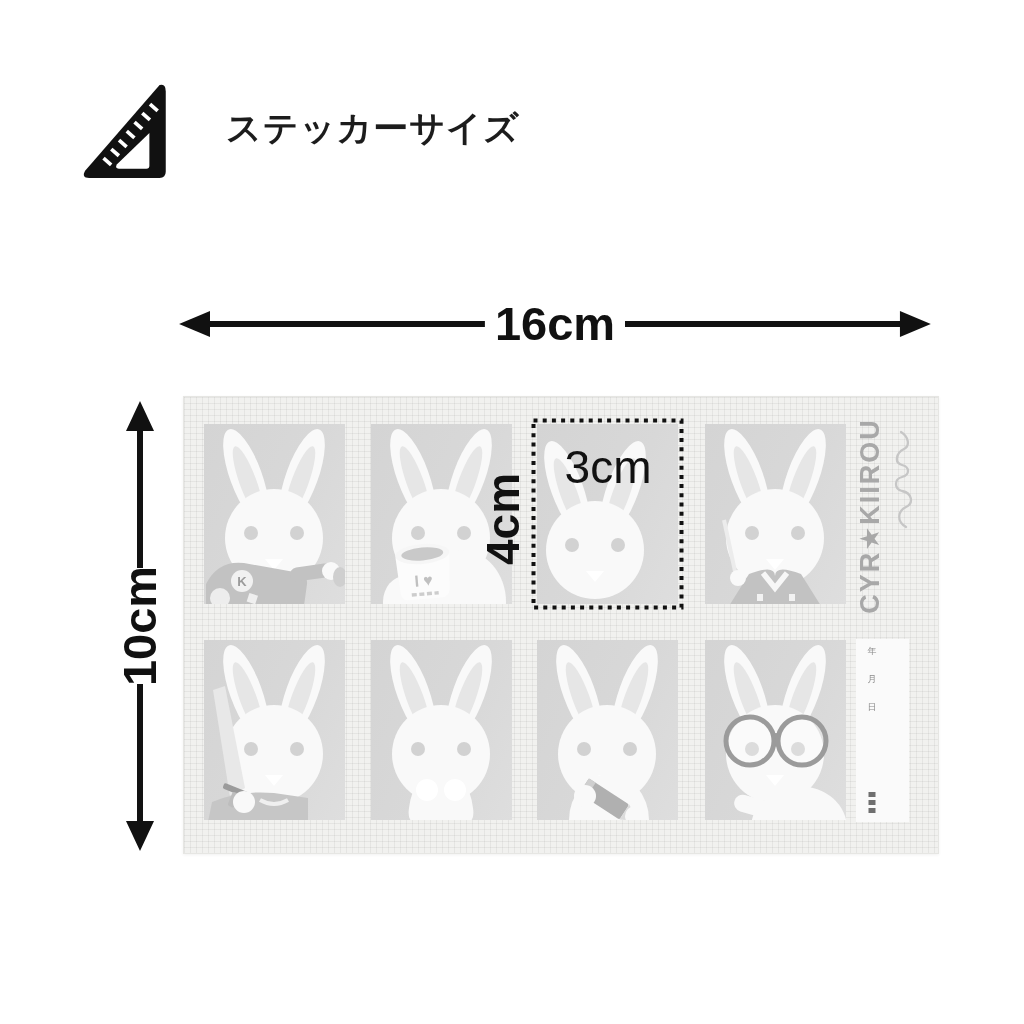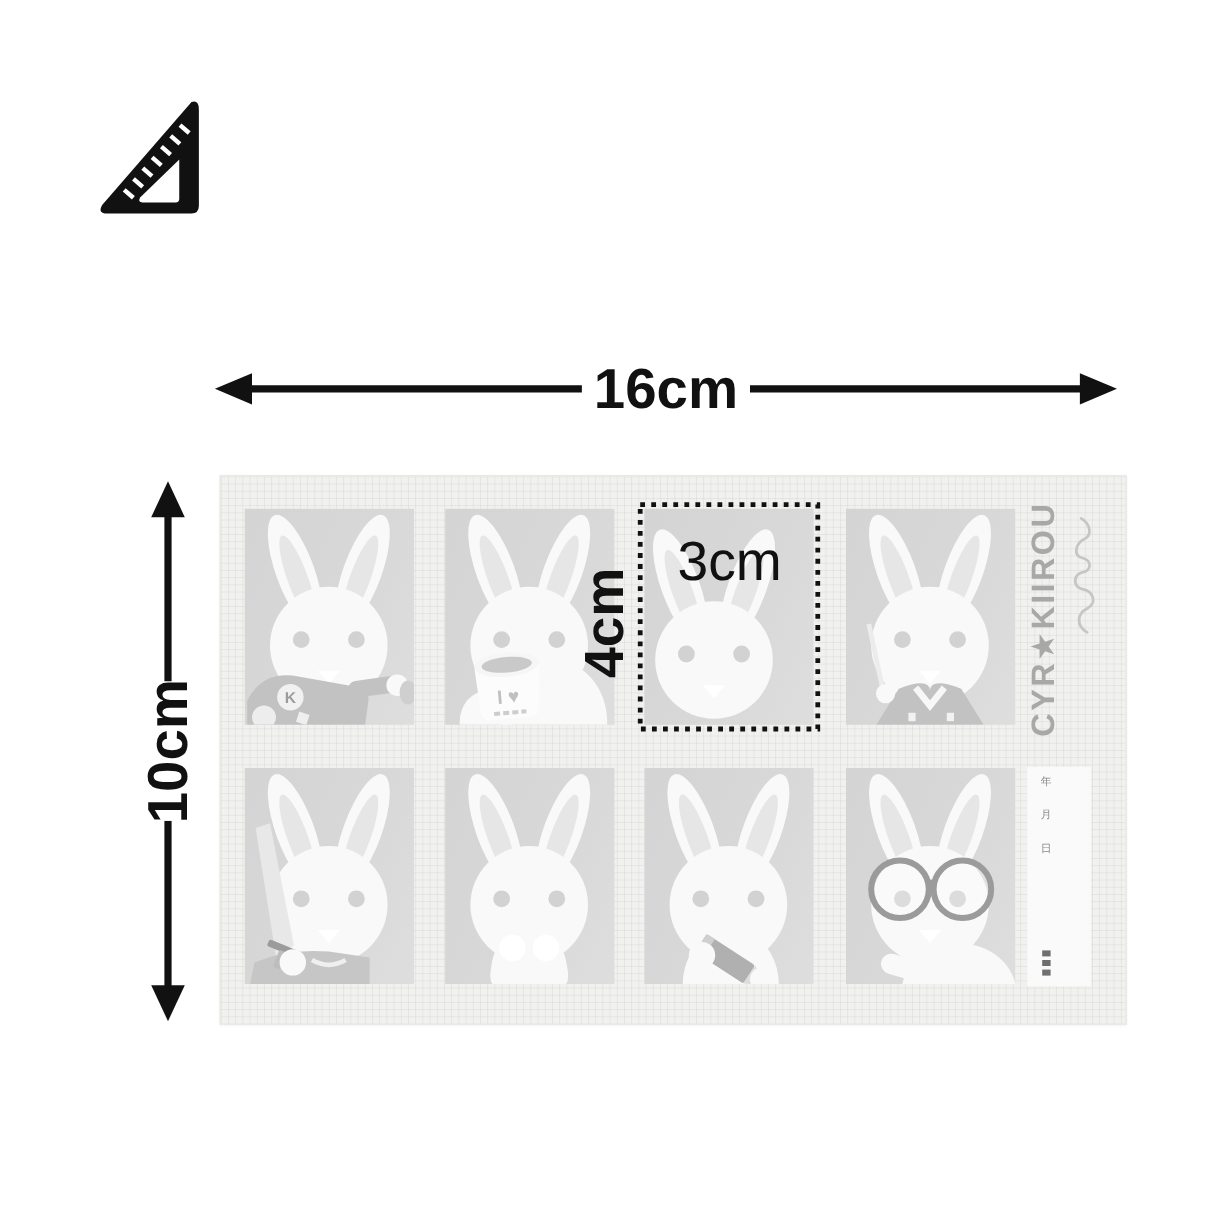--- a/index.html
+++ b/index.html
@@ -72,20 +72,21 @@
     <g stroke="#fff" stroke-width="3.6" stroke-linecap="butt">
       <line x1="70.6" y1="21.8" x2="78.1" y2="28.3"></line>
       <line x1="63.0" y1="30.6" x2="70.5" y2="37.1"></line>
       <line x1="55.4" y1="39.4" x2="62.9" y2="45.9"></line>
       <line x1="47.8" y1="48.2" x2="55.3" y2="54.7"></line>
       <line x1="40.2" y1="57.0" x2="47.7" y2="63.5"></line>
       <line x1="32.6" y1="65.8" x2="40.1" y2="72.3"></line>
       <line x1="25.0" y1="74.7" x2="32.5" y2="81.2"></line>
     </g>
   </svg>
+  <div class="page-title">ステッカーサイズ</div>
 
   <div class="hdim">
     <svg viewBox="0 0 300 34" preserveAspectRatio="none">
       <line x1="30" y1="17" x2="300" y2="17" stroke="#111" stroke-width="6"></line>
       <polygon points="3,17 33,4 33,30" fill="#111"></polygon>
     </svg>
     <span class="dim-label">16cm</span>
     <svg viewBox="0 0 300 34" preserveAspectRatio="none">
       <line x1="0" y1="17" x2="270" y2="17" stroke="#111" stroke-width="6"></line>
       <polygon points="297,17 267,4 267,30" fill="#111"></polygon>

